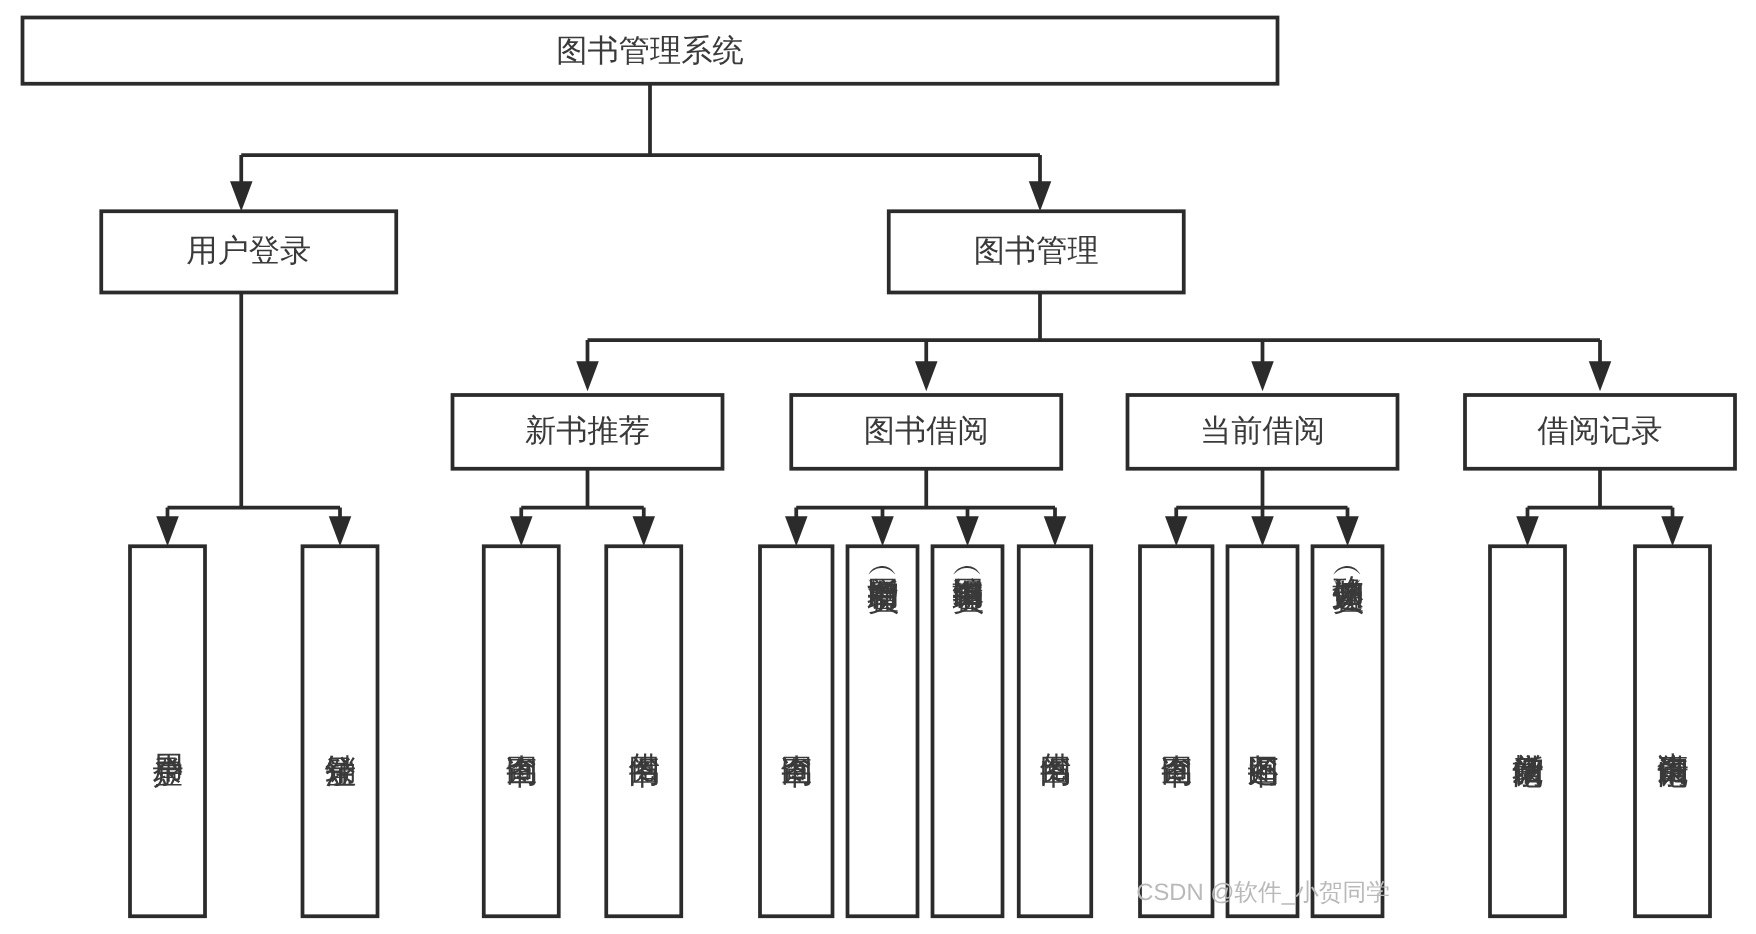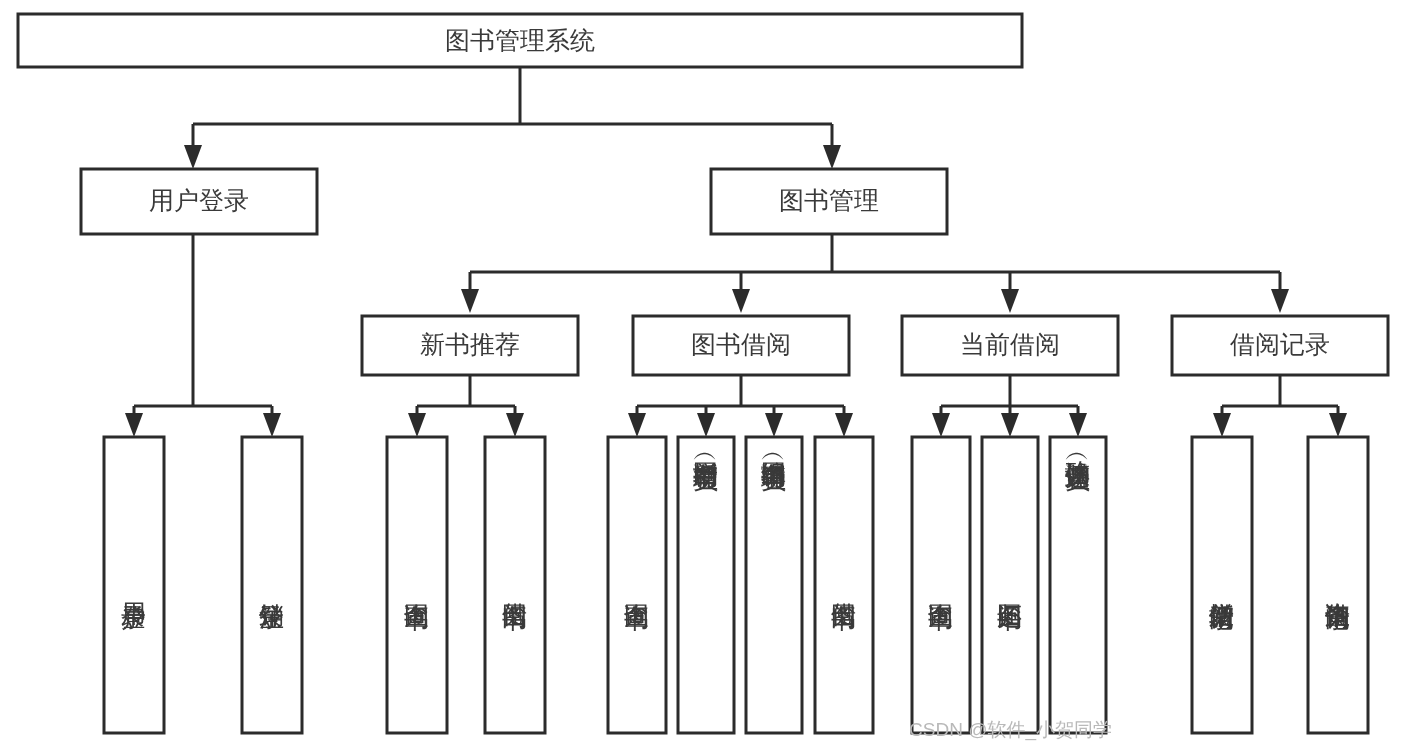--- a/index.html
+++ b/index.html
@@ -60,21 +60,21 @@
     font-size: 25px;
     line-height: 1.12;
     color: #3a3a3a;
     letter-spacing: 1px;
     white-space: nowrap;
     text-align: center;
   }
   .watermark {
     position: absolute;
     right: 8px;
-    bottom: 4px;
+    bottom: 20px;
     font-family: "Liberation Sans", "DejaVu Sans", sans-serif;
     font-size: 19px;
     color: #b9b9b9;
     white-space: nowrap;
     pointer-events: none;
   }
 </style>
 </head>
 <body>
 

